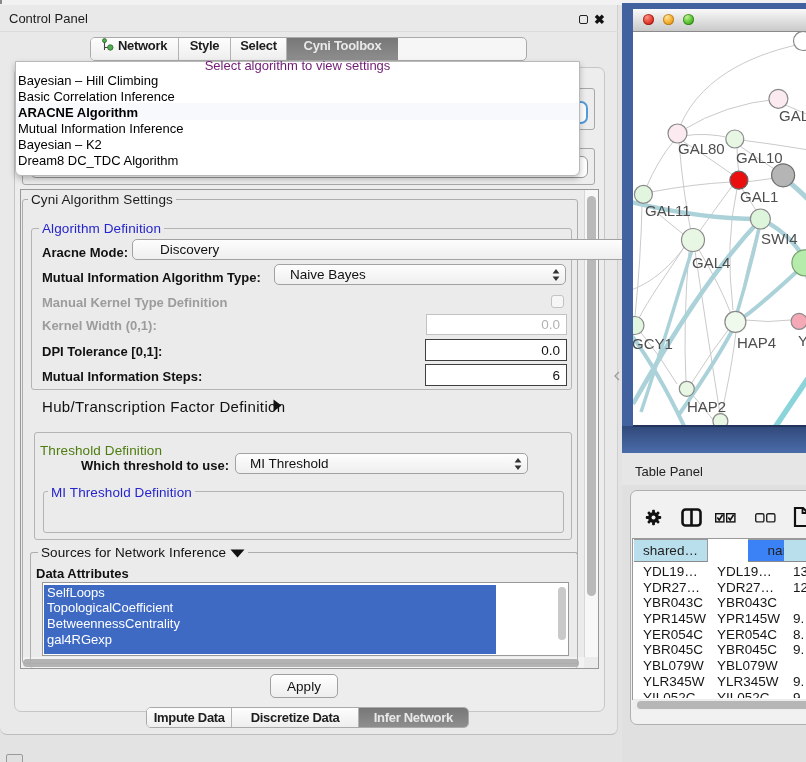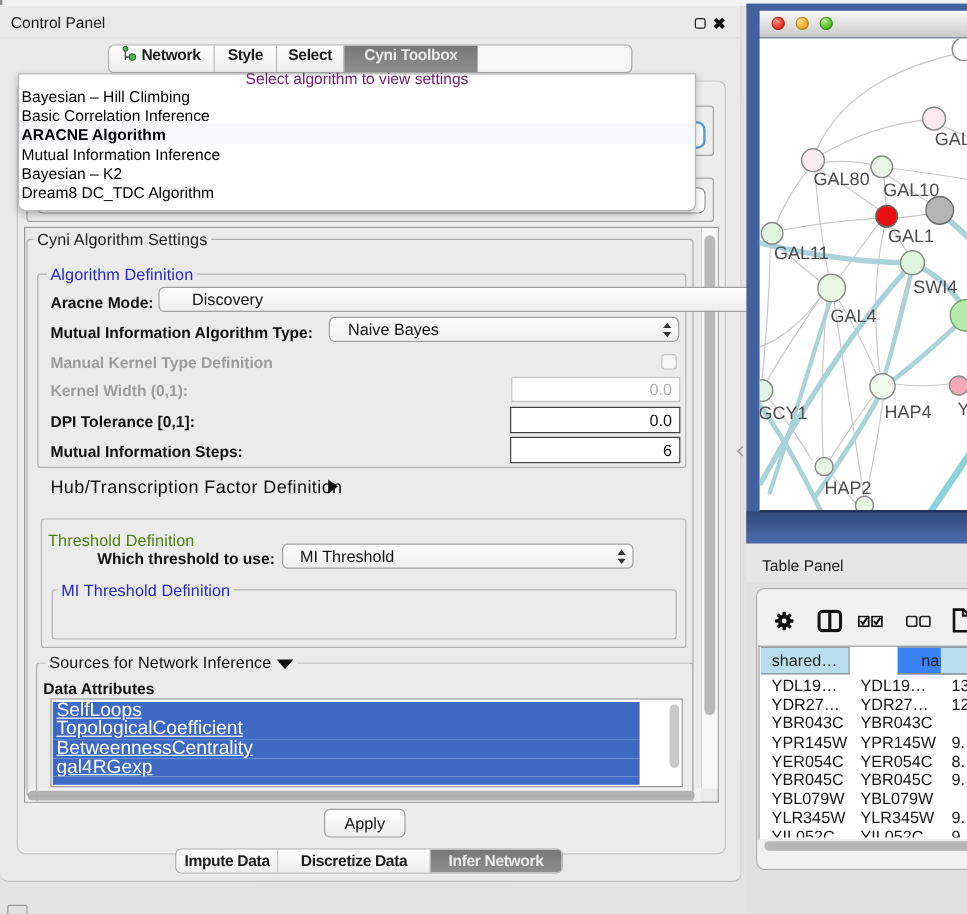--- a/index.html
+++ b/index.html
@@ -47,21 +47,21 @@
 #mi-group { left:43px; top:491px; width:521px; height:42px; }
 .blab { font-weight:bold; font-size:13px; color:#111; position:absolute; white-space:nowrap; }
 .glab { font-weight:bold; font-size:13px; color:#9c9c9c; position:absolute; white-space:nowrap; }
 
 .combo { position:absolute; background:linear-gradient(#fdfdfd,#efefef); border:1px solid #a2a2a2; border-radius:5px; font-size:13.5px; color:#111; display:flex; align-items:center; }
 .arr { position:absolute; right:5px; top:50%; transform:translateY(-50%); width:8px; height:12px; }
 
 .inp { position:absolute; background:#fff; font-size:13.5px; color:#111; text-align:right; padding-right:6px; display:flex; align-items:center; justify-content:flex-end; }
 
 #listbox { left:42px; top:582px; width:527px; height:74px; background:#fff; border:1px solid #999; }
-.lrow { position:absolute; left:44px; width:489px; height:15.7px; background:#3e6ac4; color:#fff; font-size:16px; line-height:15.7px; padding-left:3px;text-decoration:underline; }
+.lrow { position:absolute; left:44px; width:452px; height:15.7px; background:#3e6ac4; color:#fff; font-size:13px; line-height:15.7px; padding-left:3px; }
 #list-vsb { left:556px; top:584px; width:11px; height:70px; background:#fff; }
 #list-thumb { left:557.5px; top:587px; width:8px; height:53px; background:#c9c9c9; border-radius:4px; }
 
 #apply { left:270px; top:674px; width:68px; height:24px; background:linear-gradient(#ffffff,#ededed); border:1px solid #a0a0a0; border-radius:5px; font-size:13.5px; color:#111; display:flex; align-items:center; justify-content:center; }
 
 #bottabs { left:146px; top:707px; width:323px; height:21px; }
 #bottabs .tab{padding-bottom:0;}
 #bottabs .tab:nth-child(1){width:86px;}
 #bottabs .tab:nth-child(2){width:127px;}
 #bottabs .tab:nth-child(3){width:110px;}

